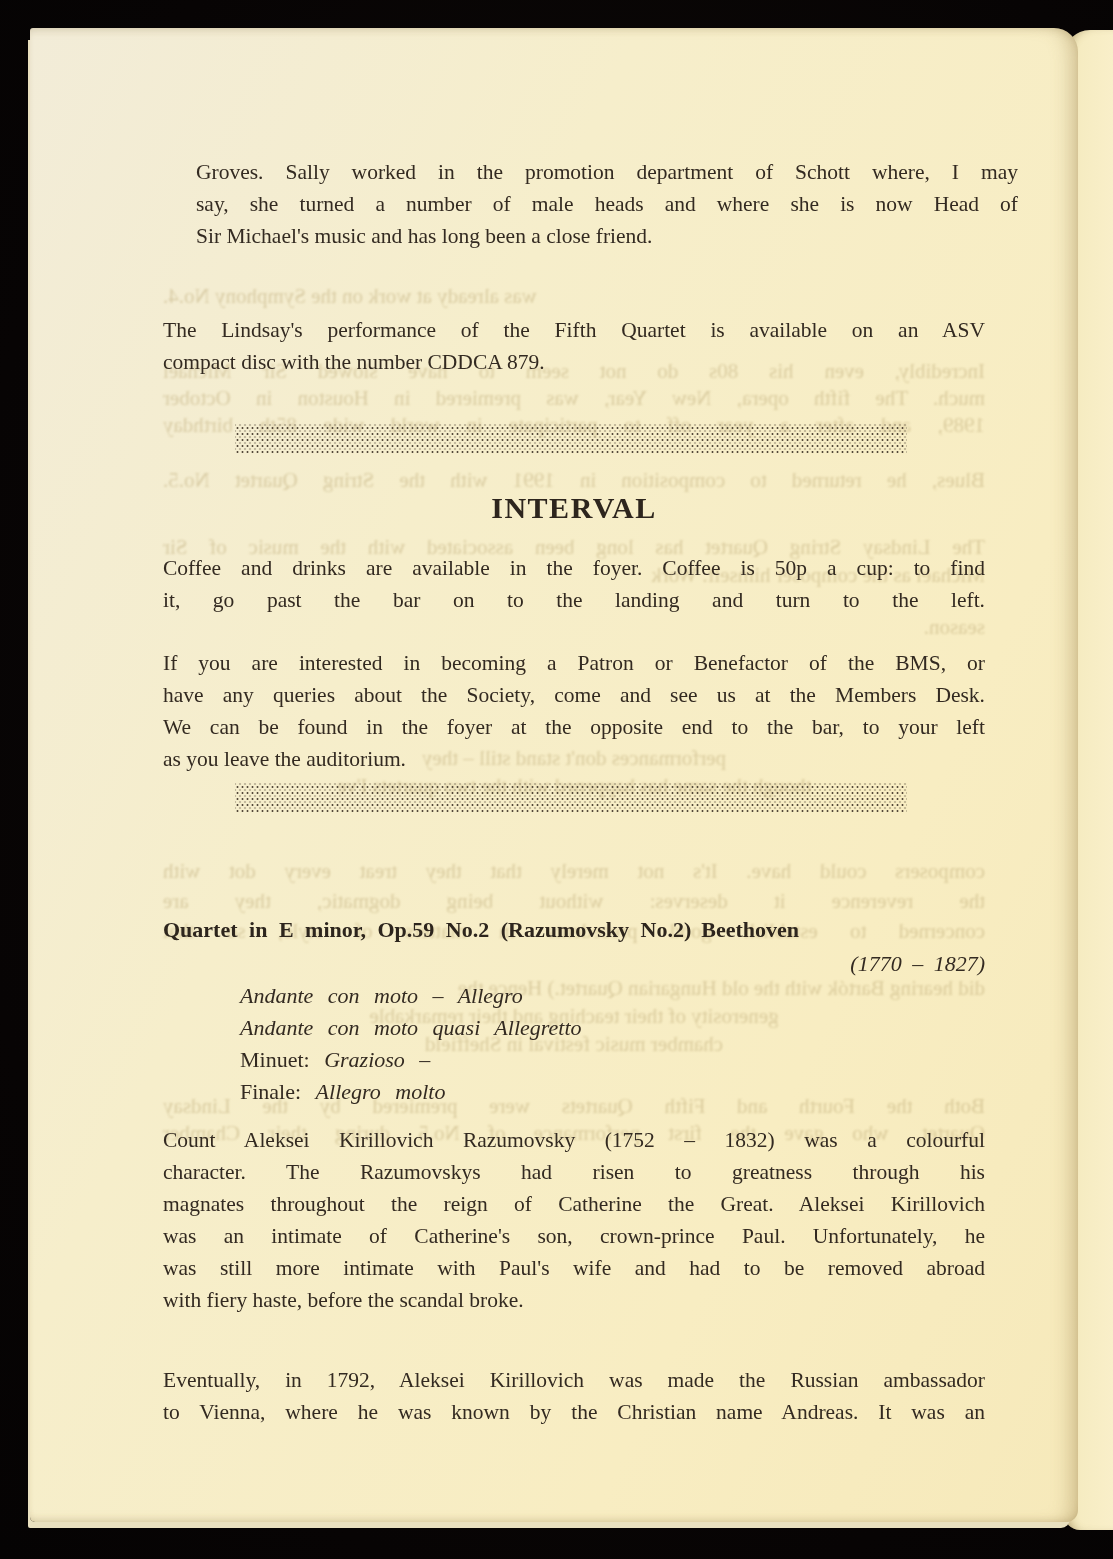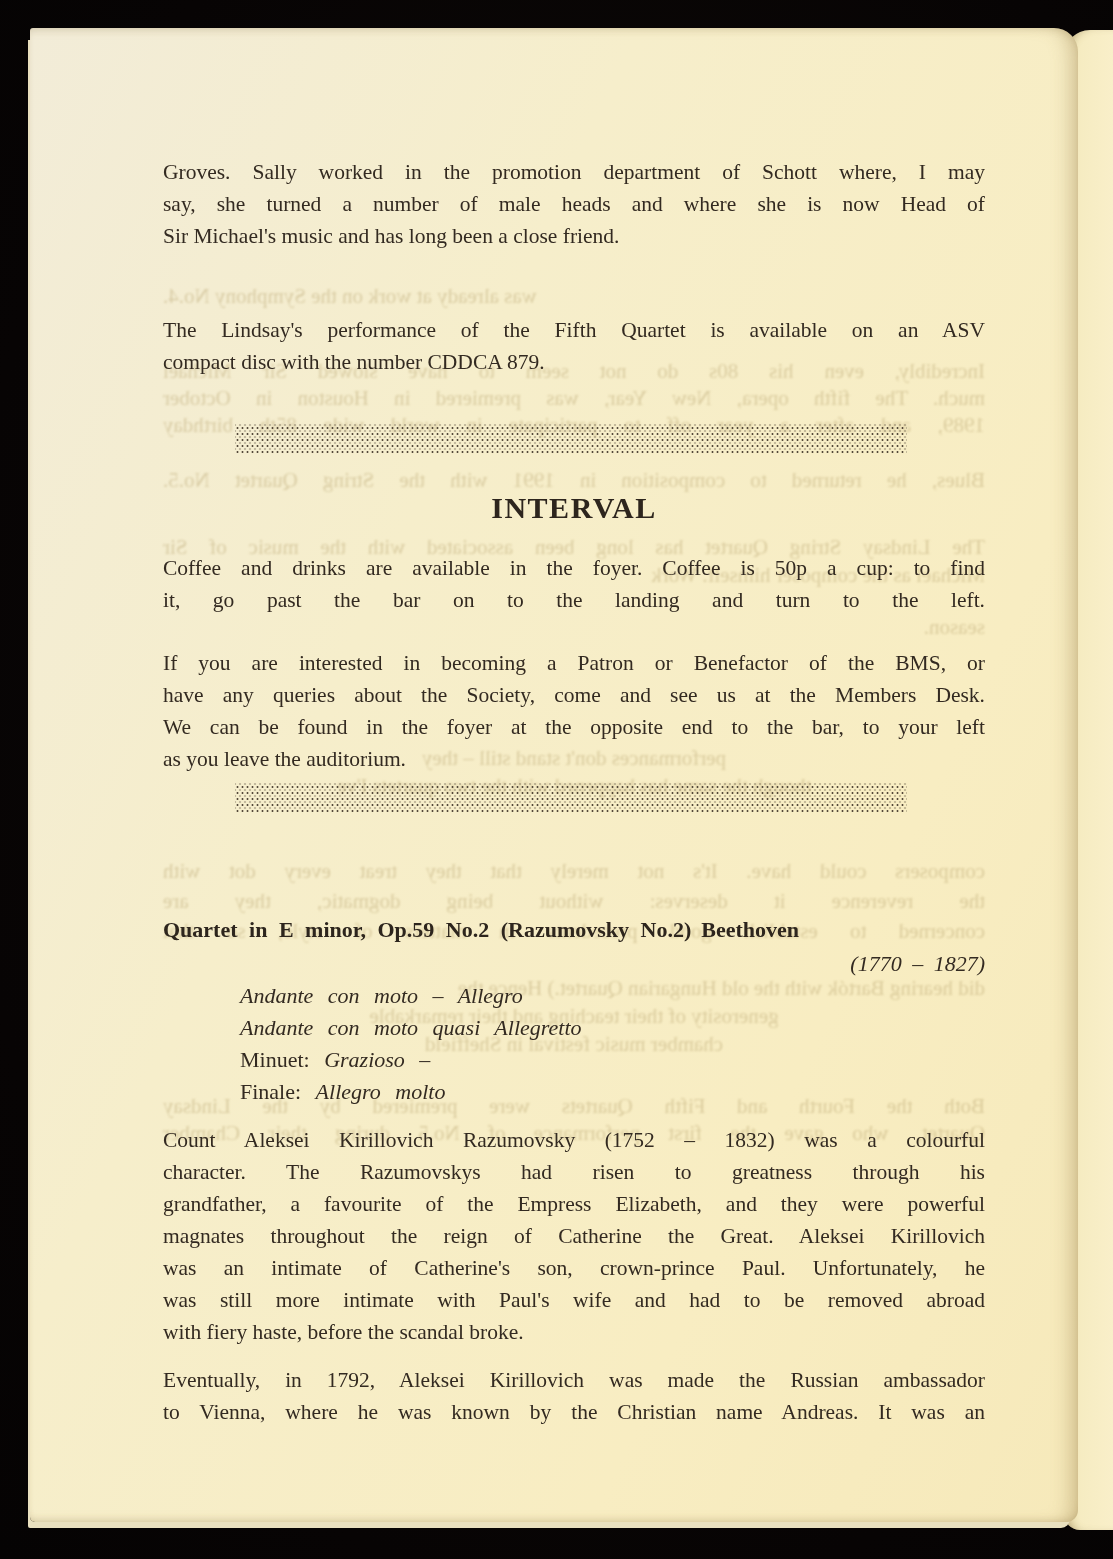--- a/index.html
+++ b/index.html
@@ -27,21 +27,21 @@
       inset 0 -6px 9px -6px rgba(120,95,50,.28);
   }
   .content{position:absolute;inset:0;color:#332a21;font-size:21.5px;line-height:32px;}
 
   
   .para{position:absolute;left:133px;width:822px;}
   .tline{text-align:justify;text-align-last:justify;white-space:normal;}
   .para .tline:last-child{text-align-last:left;}
   .para.justify-all .tline:last-child{text-align-last:justify;}
 
-  .p1{top:128px;}
+  .p1{top:128px;margin-left:33px;}
   .p2{top:286px;}
   .coffee{top:524px;}
   .patron{top:619px;}
   .count{top:1096px;font-family:Liberation Serif, serif;}
   .eventually{top:1336px;}
 
   
   .divider{
     position:absolute;left:205px;width:672px;height:29px;opacity:.92;
     background-image:
@@ -150,21 +150,20 @@
     <div class="movements">
         <div class="mov"><span class="prefix"></span><span class="name">Andante con moto – Allegro</span></div>
         <div class="mov"><span class="prefix"></span><span class="name">Andante con moto quasi Allegretto</span></div>
         <div class="mov"><span class="prefix">Minuet: </span><span class="name">Grazioso –</span></div>
         <div class="mov"><span class="prefix">Finale: </span><span class="name">Allegro molto</span></div>
       </div>
 
     <div class="para count">
         <div class="tline">Count Aleksei Kirillovich Razumovsky (1752 – 1832) was a colourful</div>
         <div class="tline">character.   The Razumovskys had risen to greatness through his</div>
-        <div class="tline">grandfather, a favourite of the Empress Elizabeth, and they were powerful</div>
         <div class="tline">magnates throughout the reign of Catherine the Great.  Aleksei Kirillovich</div>
         <div class="tline">was an intimate of Catherine's son, crown-prince Paul.  Unfortunately, he</div>
         <div class="tline">was still more intimate with Paul's wife and had to be removed abroad</div>
         <div class="tline">with fiery haste, before the scandal broke.</div>
       </div>
 
     <div class="para eventually justify-all">
         <div class="tline">Eventually, in 1792, Aleksei Kirillovich was made the Russian ambassador</div>
         <div class="tline">to Vienna, where he was known by the Christian name Andreas.  It was an</div>
       </div>

